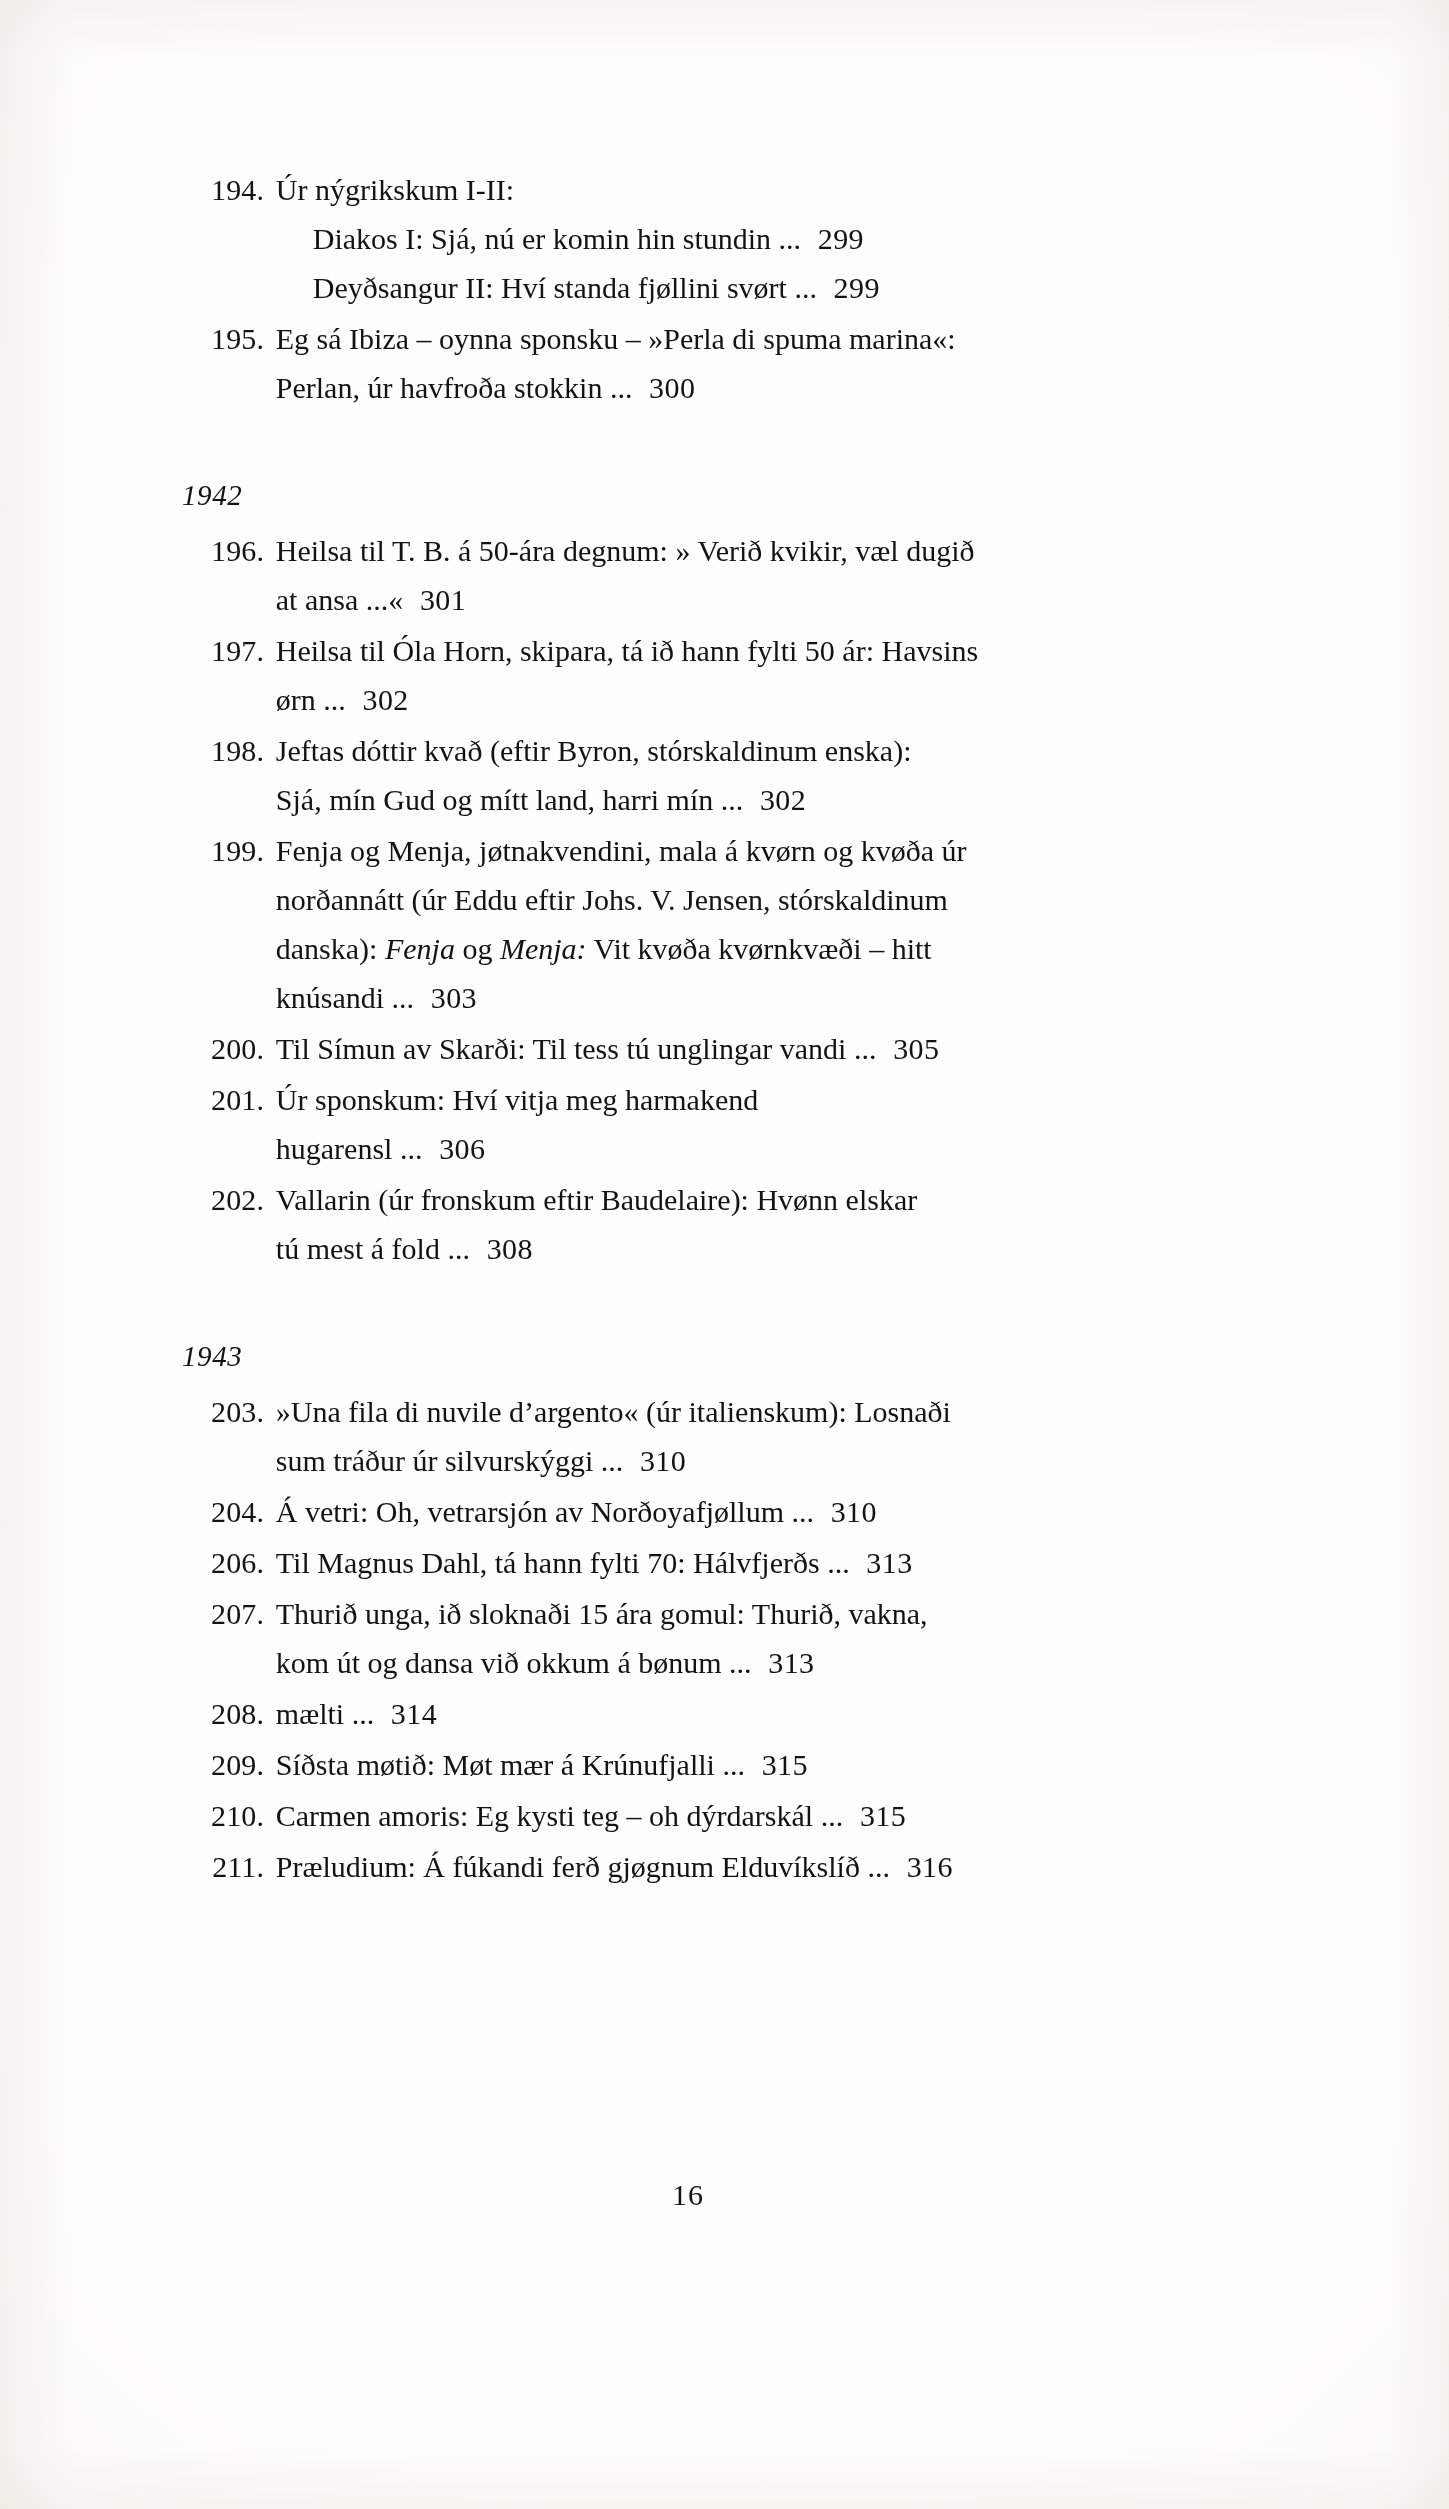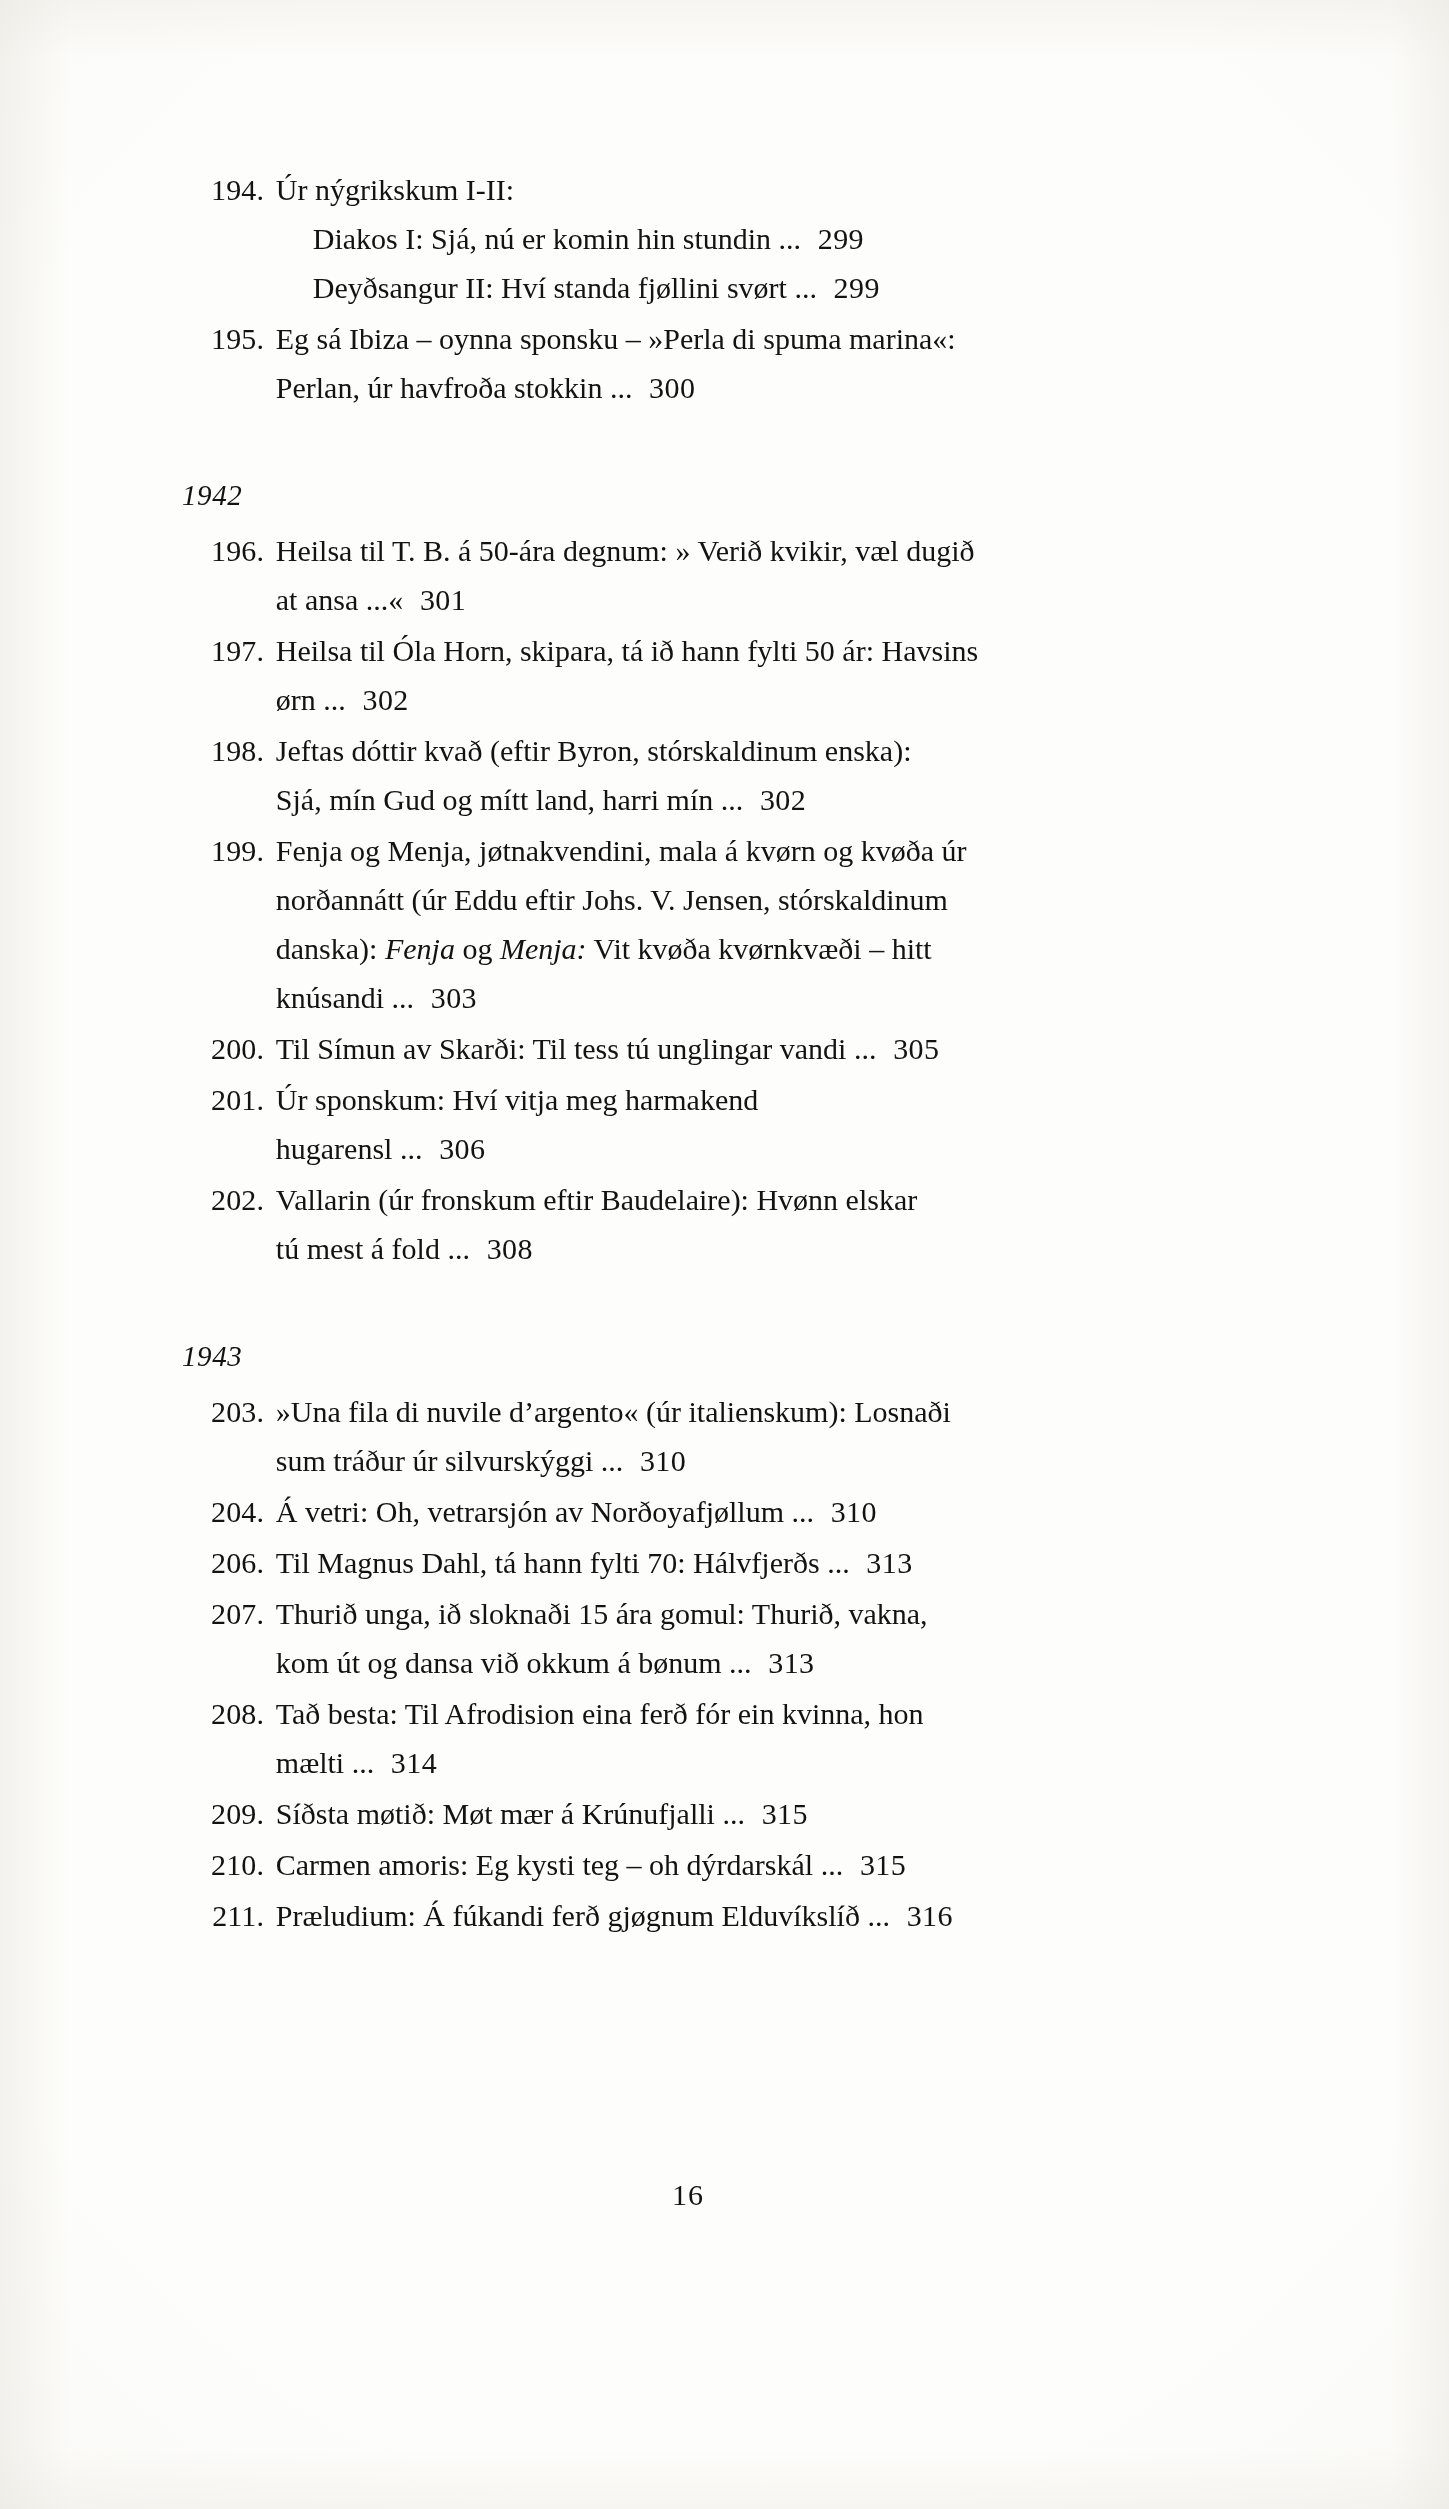--- a/index.html
+++ b/index.html
@@ -217,21 +217,20 @@
         <div class="entry-num">207.</div>
         <div class="entry-body">
           <div class="line"><span>Thurið unga, ið sloknaði 15 ára gomul: Thurið, vakna,</span></div>
           <div class="line"><span>kom út og dansa við okkum á bønum ...</span><span class="pg">313</span></div>
         </div>
       </div>
       <div class="gap-block" style="height: 0px;"></div>
       <div class="entry">
         <div class="entry-num">208.</div>
         <div class="entry-body">
-          <div class="line"><span>Tað besta: Til Afrodision eina ferð fór ein kvinna, hon</span></div>
           <div class="line"><span>mælti ...</span><span class="pg">314</span></div>
         </div>
       </div>
       <div class="gap-block" style="height: 0px;"></div>
       <div class="entry">
         <div class="entry-num">209.</div>
         <div class="entry-body">
           <div class="line"><span>Síðsta møtið: Møt mær á Krúnufjalli ...</span><span class="pg">315</span></div>
         </div>
       </div>

